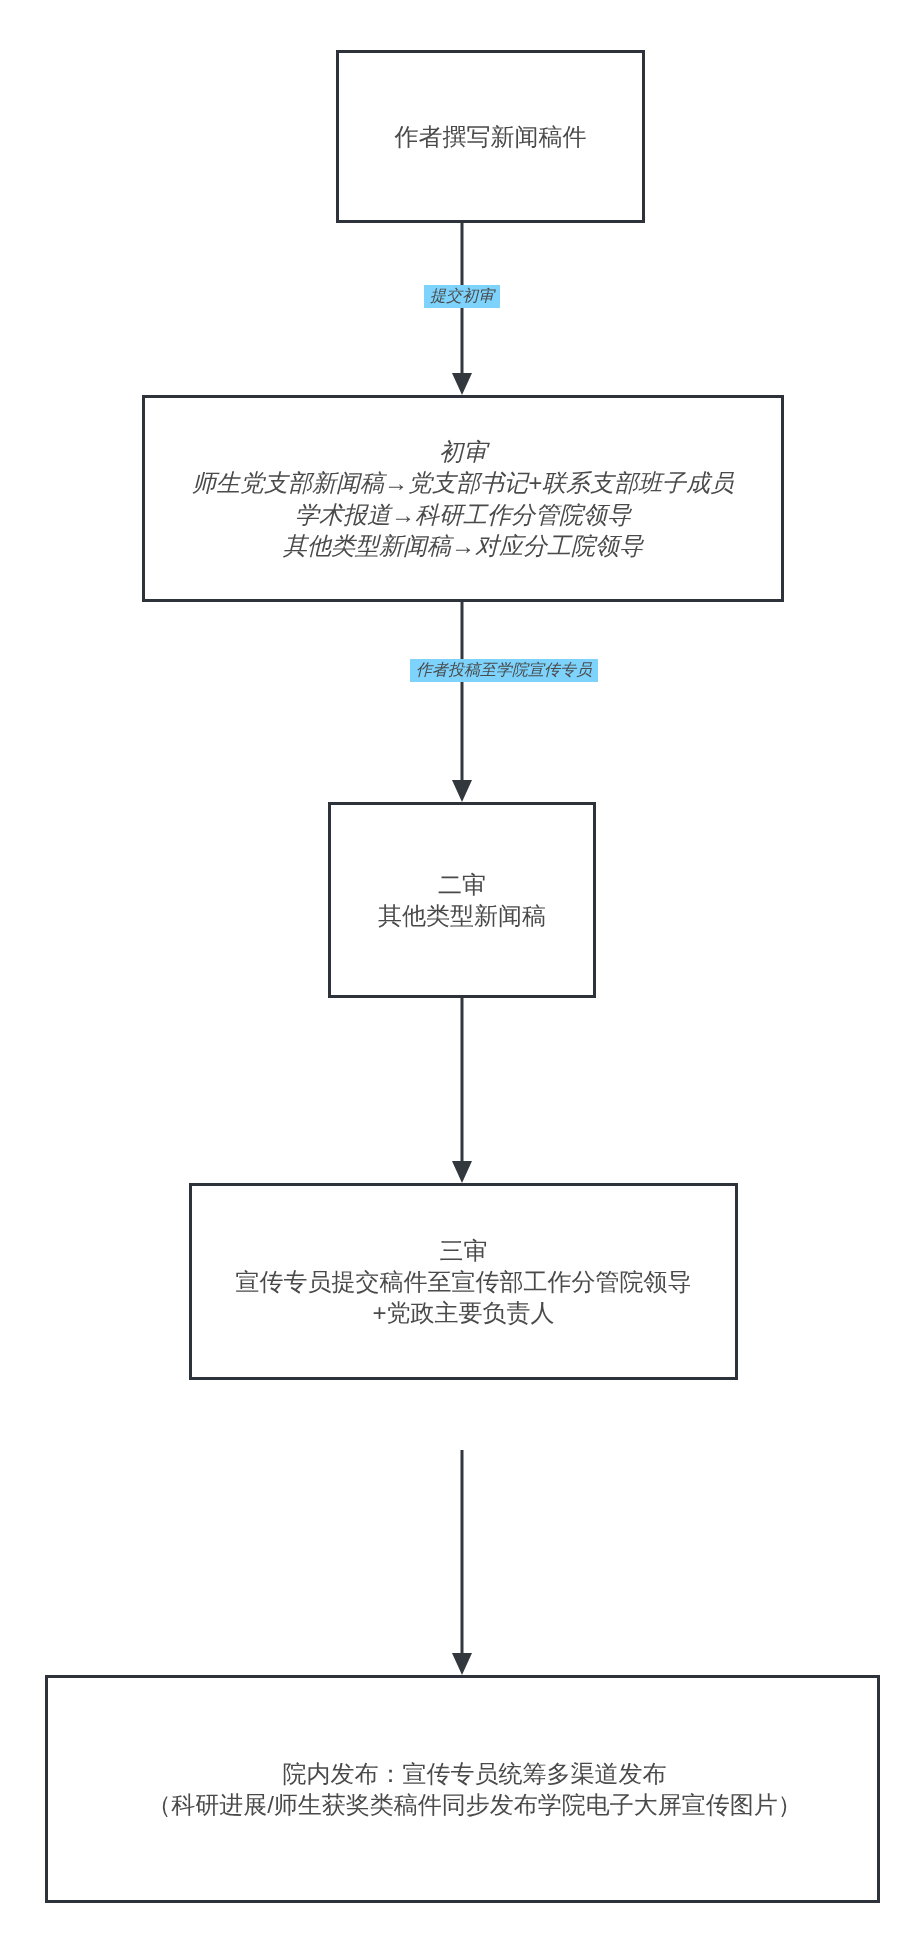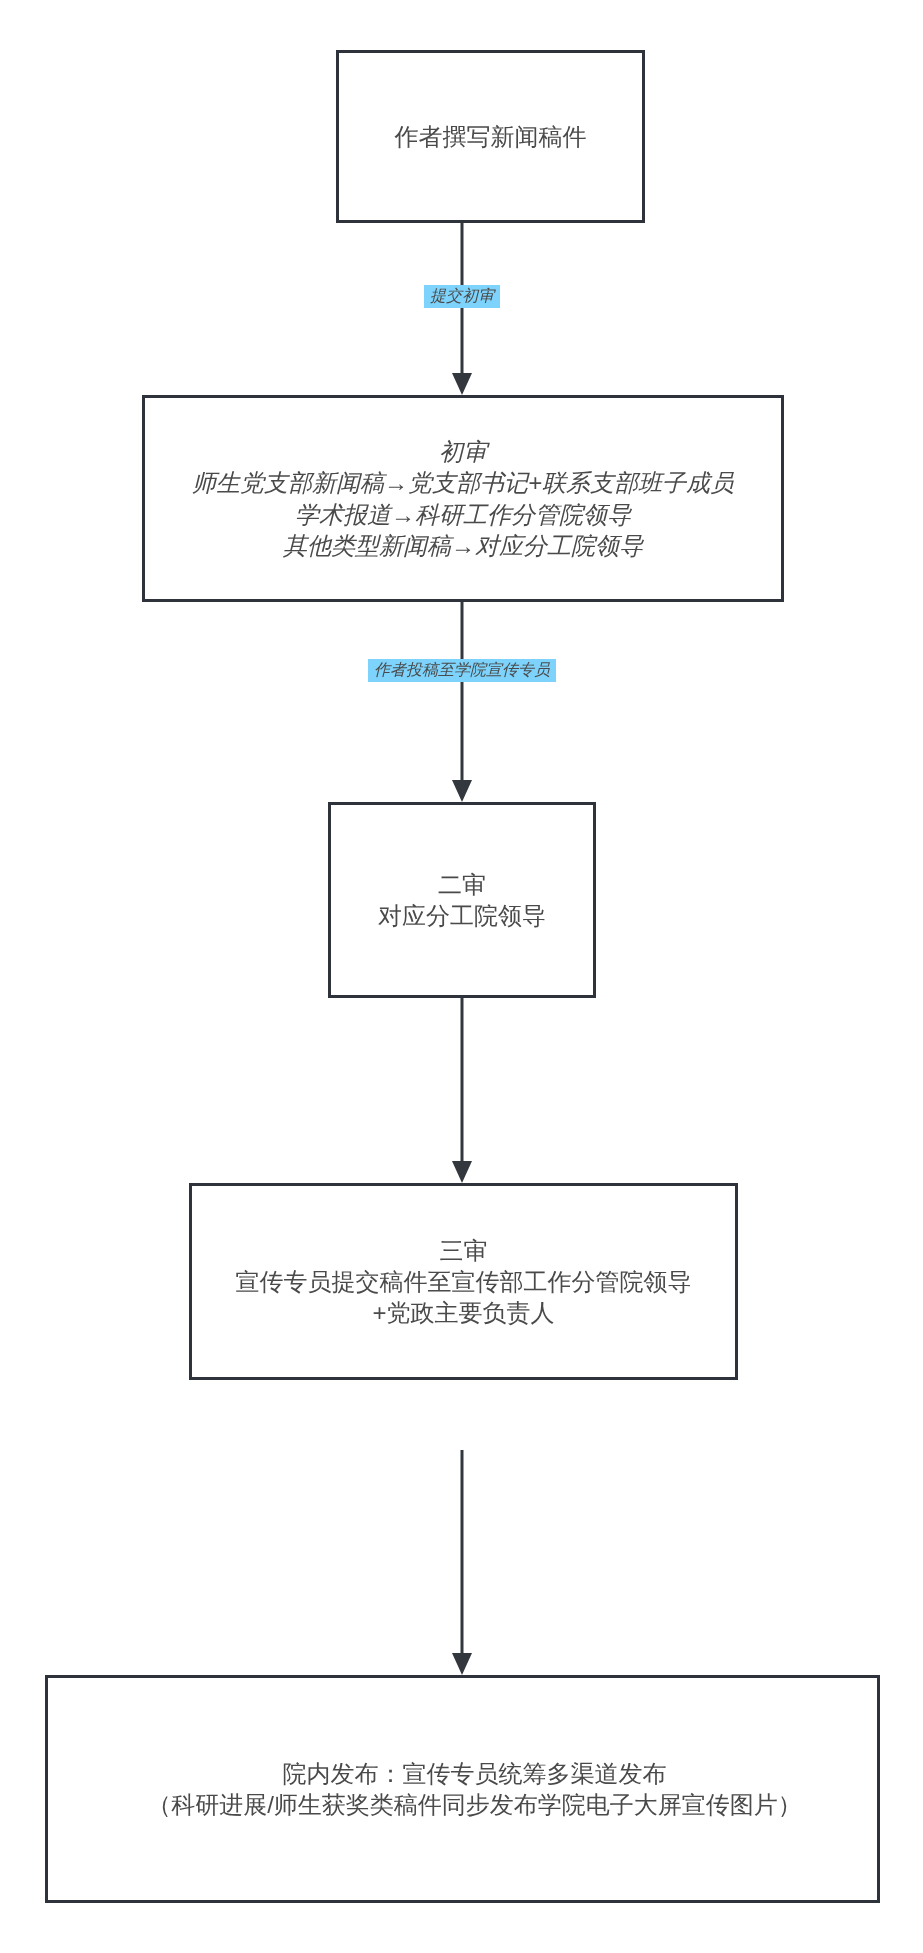--- a/index.html
+++ b/index.html
@@ -70,21 +70,21 @@
     background:#7dd3fc;
     color:var(--text);
     font-size:16px;
     line-height:1.3;
     padding:1px 6px;
     white-space:nowrap;
     z-index:2;
     font-style:italic;
   }
   .el1{top:285px;}
-  .el2{top:659px;}
+  .el2{top:659px;margin-left:42px;}
 </style>
 </head>
 <body>
 
 <div class="canvas">
 
   <div class="node node1">
     <div class="tline">作者撰写新闻稿件</div>
   </div>
 
@@ -98,21 +98,21 @@
     <div class="tline">学术报道→科研工作分管院领导</div>
     <div class="tline">其他类型新闻稿→对应分工院领导</div>
   </div>
 
   <div class="vline vl2"></div>
   <div class="arrowhead ah2"></div>
   <div class="edge-label el2">作者投稿至学院宣传专员</div>
 
   <div class="node node3">
     <div class="tline">二审</div>
-    <div class="tline">对应分工院领导</div>
+    <div class="tline">其他类型新闻稿</div>
   </div>
 
   <div class="vline vl3"></div>
   <div class="arrowhead ah3"></div>
 
   <div class="node node4">
     <div class="tline">三审</div>
     <div class="tline">宣传专员提交稿件至宣传部工作分管院领导</div>
     <div class="tline">+党政主要负责人</div>
   </div>

